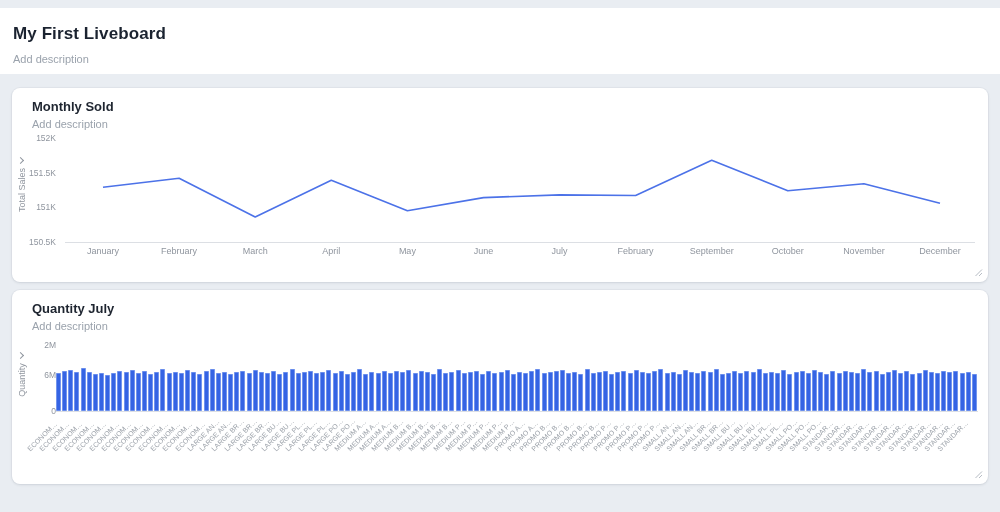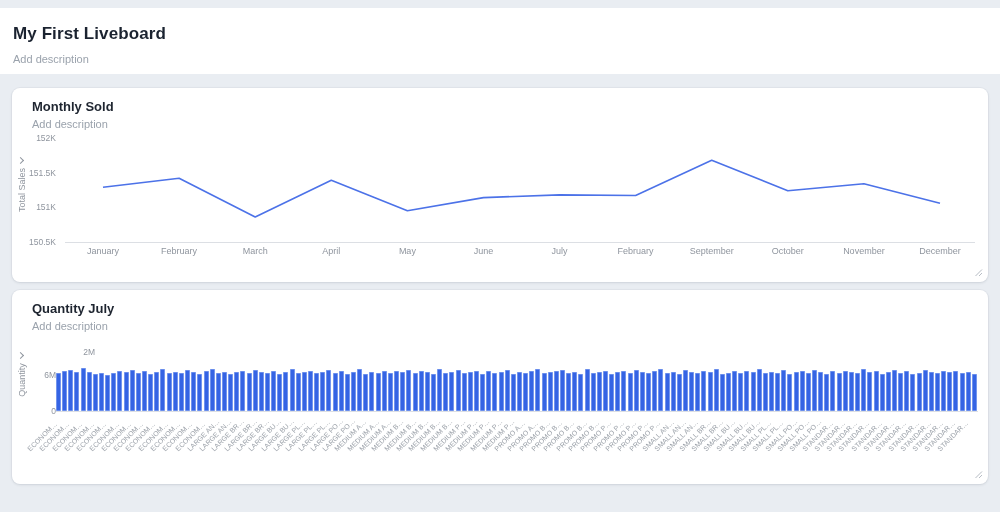--- a/index.html
+++ b/index.html
@@ -106,21 +106,21 @@
   <svg class="resize" width="9" height="9">
     <path d="M8 1.5 L1.5 8 M8 5 L5 8" stroke="#b6bcc4" stroke-width="1" fill="none"></path>
   </svg>
 </section>
 
 <section class="card card-2">
   <div class="card-title">Quantity July</div>
   <div class="card-desc">Add description</div>
 
   <div id="bar-yticks">
-      <div class="tick-y" style="top: 57px; margin-left: 39px;">2M</div>
+      <div class="tick-y" style="top: 50px;">2M</div>
       <div class="tick-y" style="top: 79.5px;">6M</div>
       <div class="tick-y" style="top: 116px;">0</div>
     </div>
   <div class="ytitle" style="top:79px;">
     <span>Quantity</span><i class="chev"></i>
   </div>
 
   <div id="bars">
       <div class="bar" style="left: 0px; height: 37.6px;"></div>
       <div class="bar" style="left: 6.15px; height: 39.8px;"></div>

